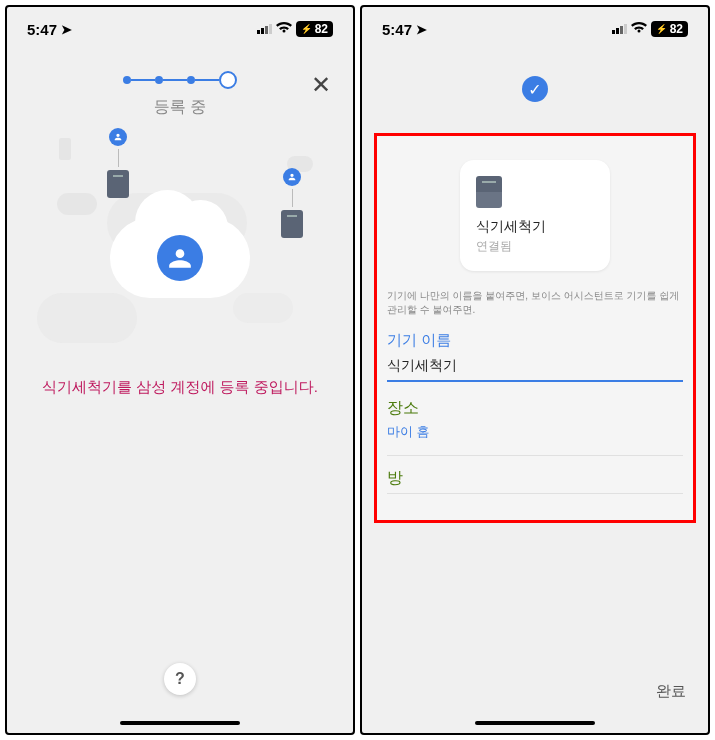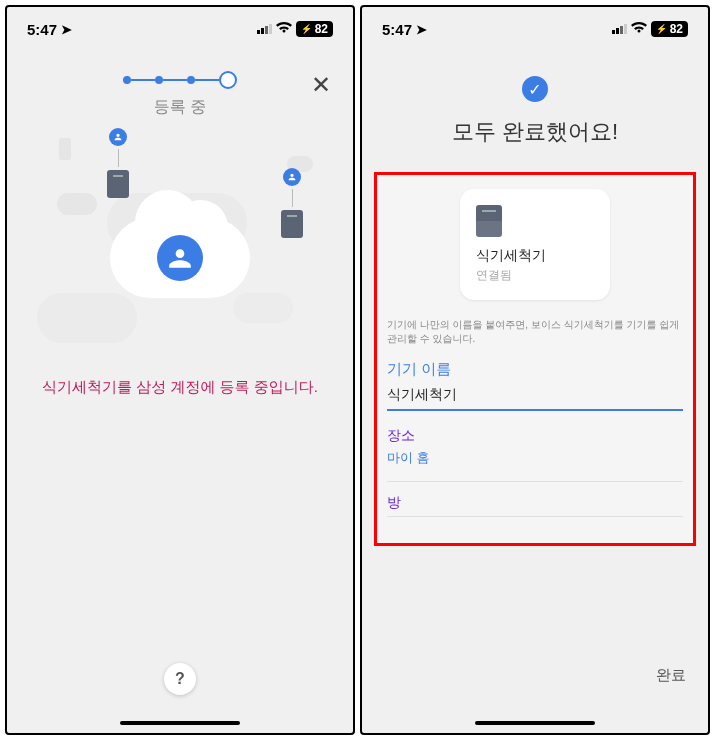--- a/index.html
+++ b/index.html
@@ -254,23 +254,23 @@
       color: #fff;
       font-size: 16px;
     }
     .complete-title {
       text-align: center;
       font-size: 22px;
       color: #333;
       margin-bottom: 25px;
     }
     .red-box {
-      margin: 0 12px;
+      margin: 16px 12px;
       border: 3px solid #ff0000;
-      padding: 14px 10px 14px;
+      padding: 24px 10px 14px;
       background: #f5f5f5;
     }
     .device-card {
       background: #fff;
       border-radius: 14px;
       padding: 16px;
       width: 150px;
       margin: 0 auto 18px;
       box-shadow: 0 1px 3px rgba(0,0,0,0.08);
     }
@@ -315,22 +315,22 @@
       border: none;
       border-bottom: 2px solid #3b7de4;
       background: transparent;
       font-size: 14px;
       padding: 4px 0 6px;
       color: #222;
       outline: none;
       margin-bottom: 16px;
     }
     .section-label {
-      font-size: 14px;
-      color: #6d28d9;
+      font-size: 16px;
+      color: #4d7c0f;
       margin-bottom: 4px;
     }
     .section-value {
       font-size: 13px;
       color: #3b7de4;
       margin-bottom: 14px;
     }
     .divider {
       height: 1px;
       background: #e0e0e0;
@@ -357,21 +357,21 @@
       position: absolute;
       width: 18px; height: 18px;
       background: #fff;
       border-radius: 50%;
       top: 2px; left: 2px;
       box-shadow: 0 1px 2px rgba(0,0,0,0.2);
     }
     .done-btn {
       position: absolute;
       right: 22px;
-      bottom: 48px;
+      bottom: 32px;
       font-size: 15px;
       color: #555;
       cursor: pointer;
     }
   </style>
 </head>
 <body>
 
 <div class="phone">
   <div class="status-bar">
@@ -475,30 +475,29 @@
           </svg>
       </span>
       <span class="battery-badge">
         <span class="bolt">⚡</span>
           <span>82</span>
       </span>
     </div>
   </div>
 
   <div class="check-circle">✓</div>
-  <div class="complete-title">모두 완료했어요!</div>
 
   <div class="red-box">
     <div class="device-card">
       <div class="dev-icon"></div>
       <div class="dev-name">식기세척기</div>
       <div class="dev-status">연결됨</div>
     </div>
 
-    <div class="helper-text">기기에 나만의 이름을 붙여주면, 보이스 식기세척기를 기기를 쉽게 관리할 수 있습니다.</div>
+    <div class="helper-text">기기에 나만의 이름을 붙여주면, 보이스 어시스턴트로 기기를 쉽게 관리할 수 붙여주면.</div>
 
     <div class="field-label">기기 이름</div>
     <input class="field-input" value="식기세척기" style="">
 
     <div class="section-label">장소</div>
     <div class="section-value">마이 홈</div>
     <div class="divider"></div>
 
     <div class="section-label">방</div>
     <div class="divider"></div>

